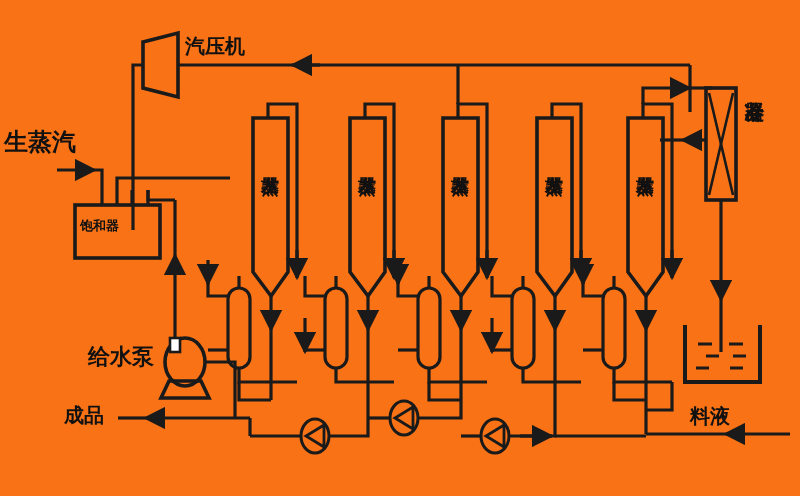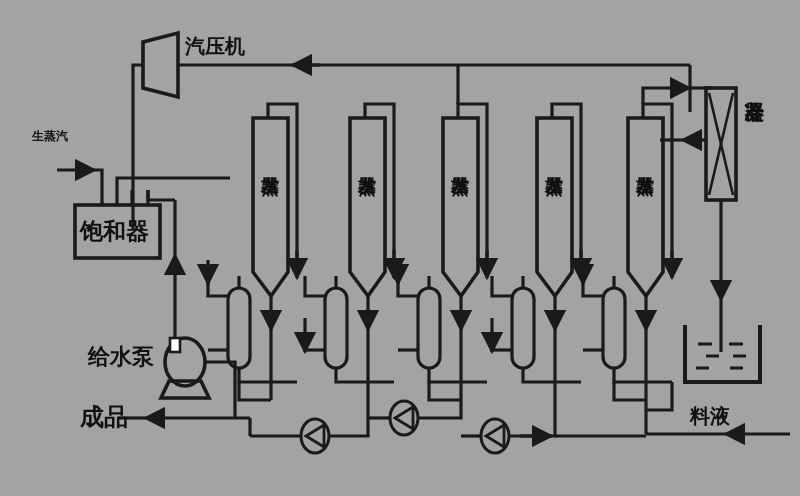--- a/index.html
+++ b/index.html
@@ -1,19 +1,19 @@
 <!DOCTYPE html>
 <html><head>
 <meta charset="utf-8">
 <style>
   html,body{margin:0;padding:0;background:#ffffff;}
   #stage{
     position:relative;
     width:800px;height:496px;
-    background:#a3a3a3;
+    background:#f97316;
     font-family:"DejaVu Sans","Liberation Sans",sans-serif;
     overflow:hidden;
   }
   #diagram{position:absolute;left:0;top:0;width:800px;height:496px;}
   .lbl{
     position:absolute;
     color:#111111;
     font-weight:700;
     font-family:"DejaVu Sans","Liberation Sans",sans-serif;
     white-space:nowrap;
@@ -309,27 +309,27 @@
       </g>
       <g>
         <path d="M614,382 L614,400 L646,400"></path>
       </g>
 
     </g>
   </svg>
 
   <div class="lbl" style="left:185px;top:36px;font-size:20px;">汽压机</div>
 
-  <div class="lbl" style="left:32px;top:130px;font-size:12px;">生蒸汽</div>
-
-  <div class="lbl" style="left:80px;top:219px;font-size:23px;">饱和器</div>
+  <div class="lbl" style="left:4px;top:130px;font-size:24px;">生蒸汽</div>
+
+  <div class="lbl" style="left:80px;top:219px;font-size:13px;">饱和器</div>
 
   <div class="lbl" style="left:88px;top:345px;font-size:22px;">给水泵</div>
 
-  <div class="lbl" style="left:64px;top:405px;font-size:24px;margin-left:16px;">成品</div>
+  <div class="lbl" style="left:64px;top:405px;font-size:20px;">成品</div>
 
   <div class="vlbl" style="left:745px;top:86px;font-size:20px;">冷凝器</div>
 
   <div class="lbl" style="left:690px;top:398px;font-size:20px;margin-top:8px;">料液</div>
 
   <div class="vlbl" style="left:261px;top:163px;font-size:18px;">蒸发器</div>
   <div class="vlbl" style="left:358px;top:163px;font-size:18px;">蒸发器</div>
   <div class="vlbl" style="left:451px;top:163px;font-size:18px;">蒸发器</div>
   <div class="vlbl" style="left:545px;top:163px;font-size:18px;">蒸发器</div>
   <div class="vlbl" style="left:636px;top:163px;font-size:18px;">蒸发器</div>

